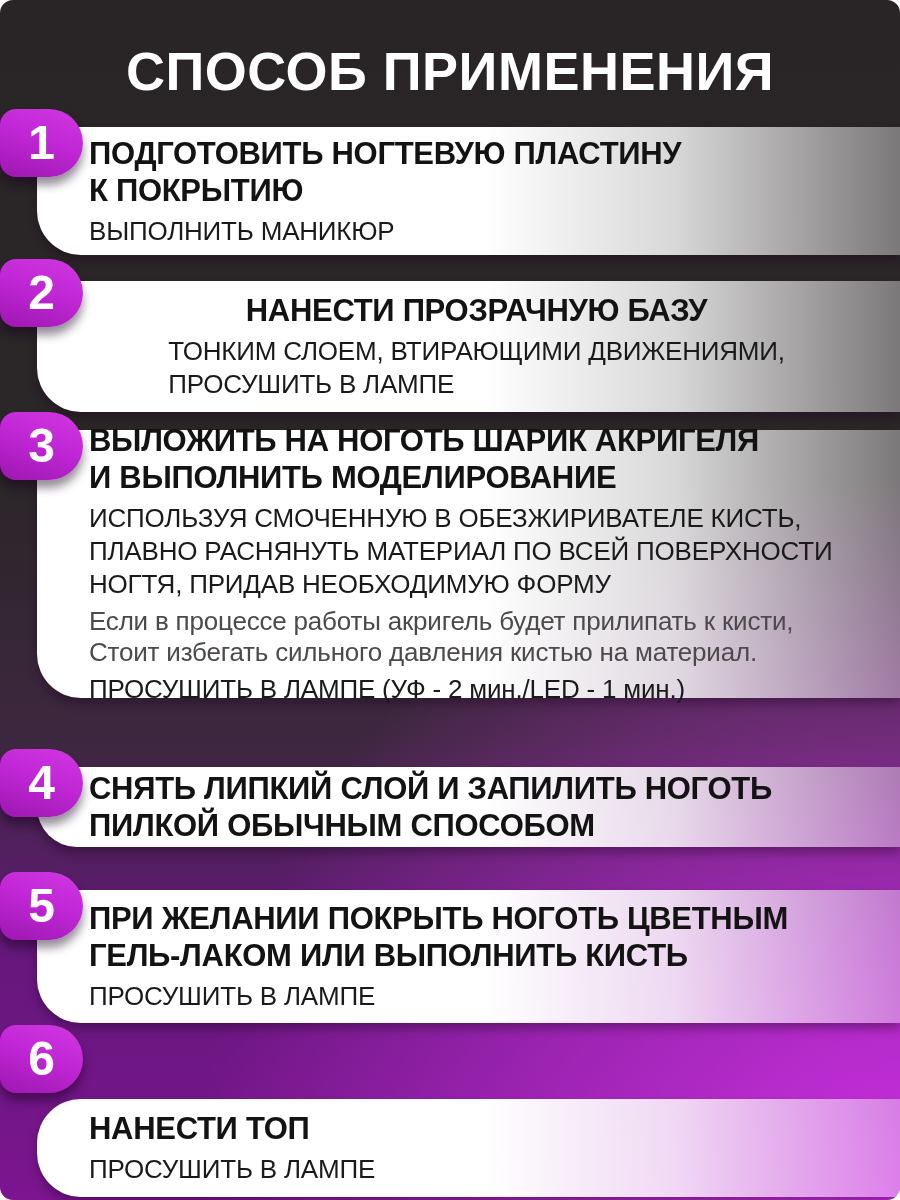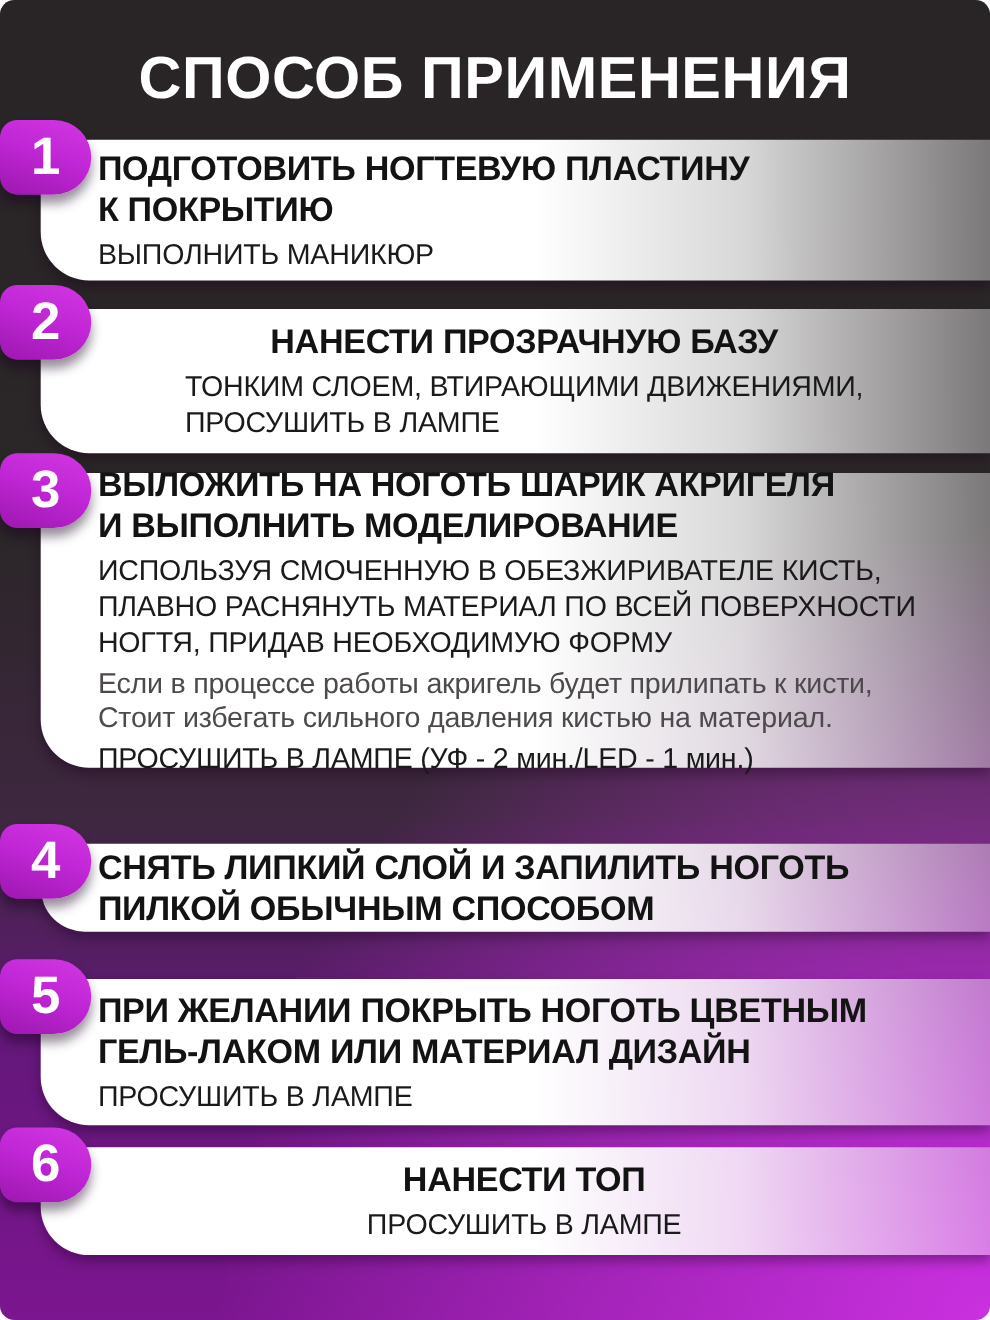--- a/index.html
+++ b/index.html
@@ -40,21 +40,21 @@
   .s-line{font-size:26px;line-height:33px;font-weight:400;color:#1a1a1a;letter-spacing:-0.2px;}
   .note{margin-top:5px;}
   .n-line{font-size:26px;line-height:31px;font-weight:400;color:#4d494d;letter-spacing:-0.2px;}
   .final-line{margin-top:5px;font-size:26px;line-height:33px;color:#1a1a1a;letter-spacing:-0.2px;}
   
   .s1 .panel{top:127px;height:128px;} .s1 .badge{top:109px;}
   .s2 .panel{top:281px;height:131px;align-items:center;} .s2 .badge{top:259px;}
   .s3 .panel{top:430px;height:268px;} .s3 .badge{top:412px;}
   .s4 .panel{top:767px;height:80px;} .s4 .badge{top:749px;}
   .s5 .panel{top:890px;height:133px;} .s5 .badge{top:872px;}
-  .s6 .panel{top:1043px;height:98px;text-align:center;} .s6 .badge{top:1025px;}
+  .s6 .panel{top:1099px;height:98px;} .s6 .badge{top:1025px;}
 </style>
 </head>
 <body>
 
 <div class="poster">
 
   <div class="page-title">СПОСОБ ПРИМЕНЕНИЯ</div>
 
   <div class="step s1">
     <div class="badge">
@@ -120,21 +120,21 @@
     </div>
   </div>
 
   <div class="step s5">
     <div class="badge">
       <span>5</span>
     </div>
     <div class="panel">
       <div class="title">
         <div class="t-line">ПРИ ЖЕЛАНИИ ПОКРЫТЬ НОГОТЬ ЦВЕТНЫМ</div>
-        <div class="t-line">ГЕЛЬ-ЛАКОМ ИЛИ МАТЕРИАЛ ДИЗАЙН</div>
+        <div class="t-line">ГЕЛЬ-ЛАКОМ ИЛИ ВЫПОЛНИТЬ КИСТЬ</div>
       </div>
       <div class="sub">
         <div class="s-line">ПРОСУШИТЬ В ЛАМПЕ</div>
       </div>
     </div>
   </div>
 
   <div class="step s6">
     <div class="badge">
       <span>6</span>

